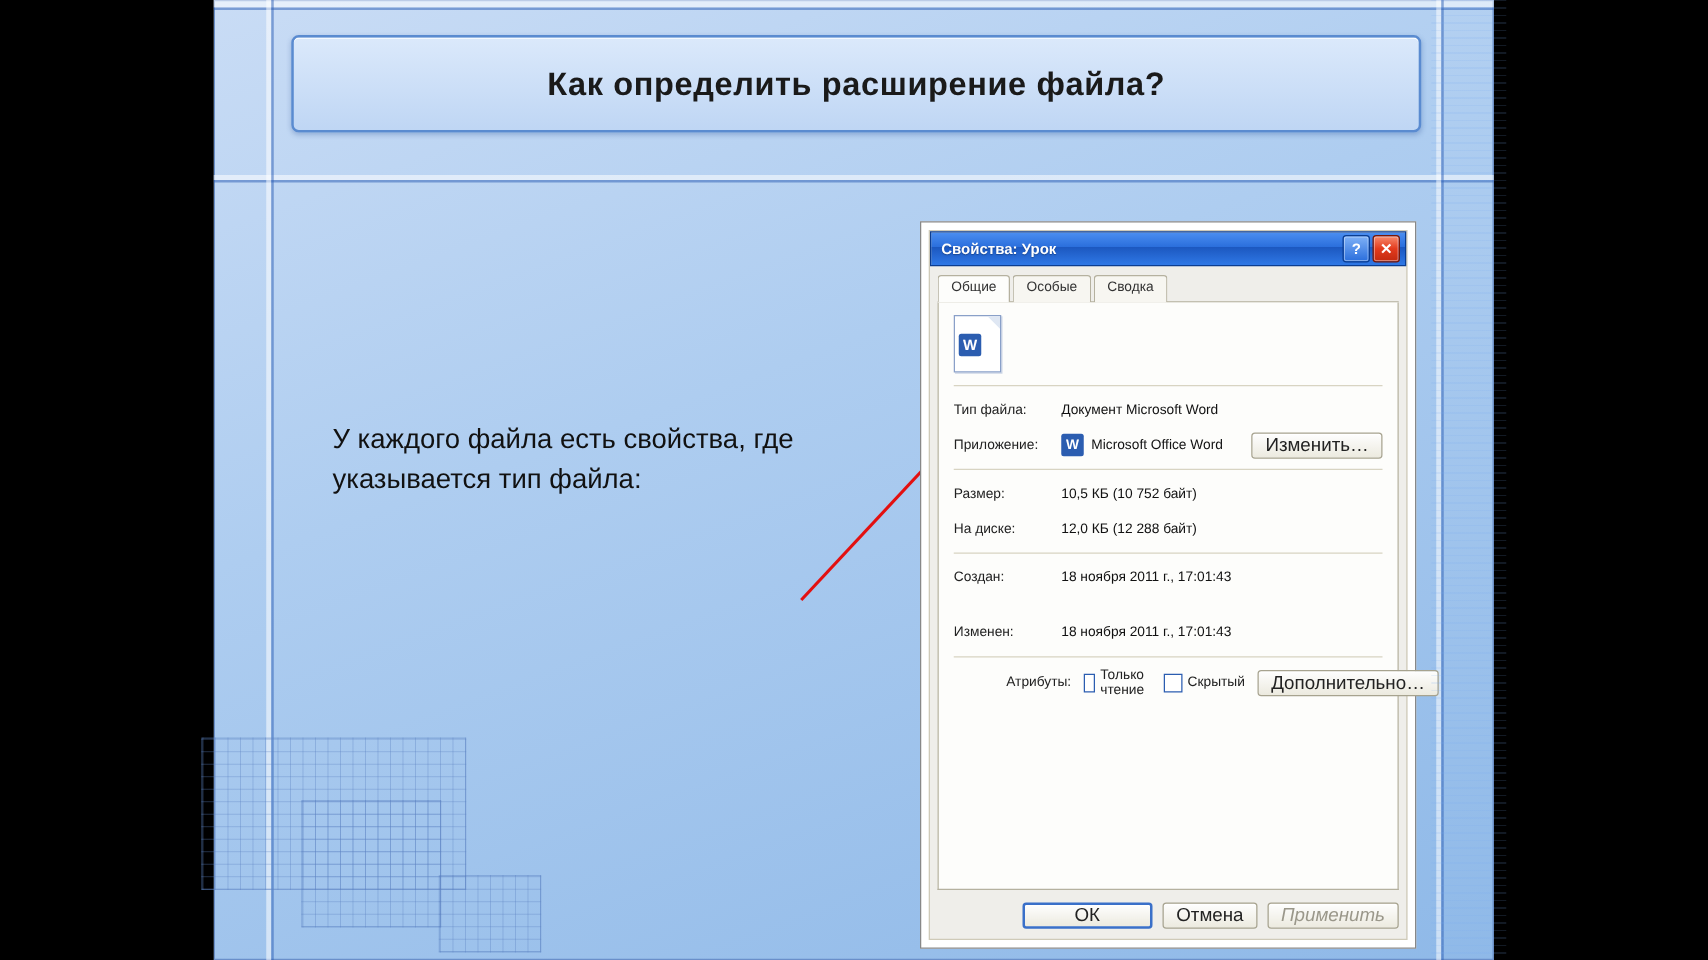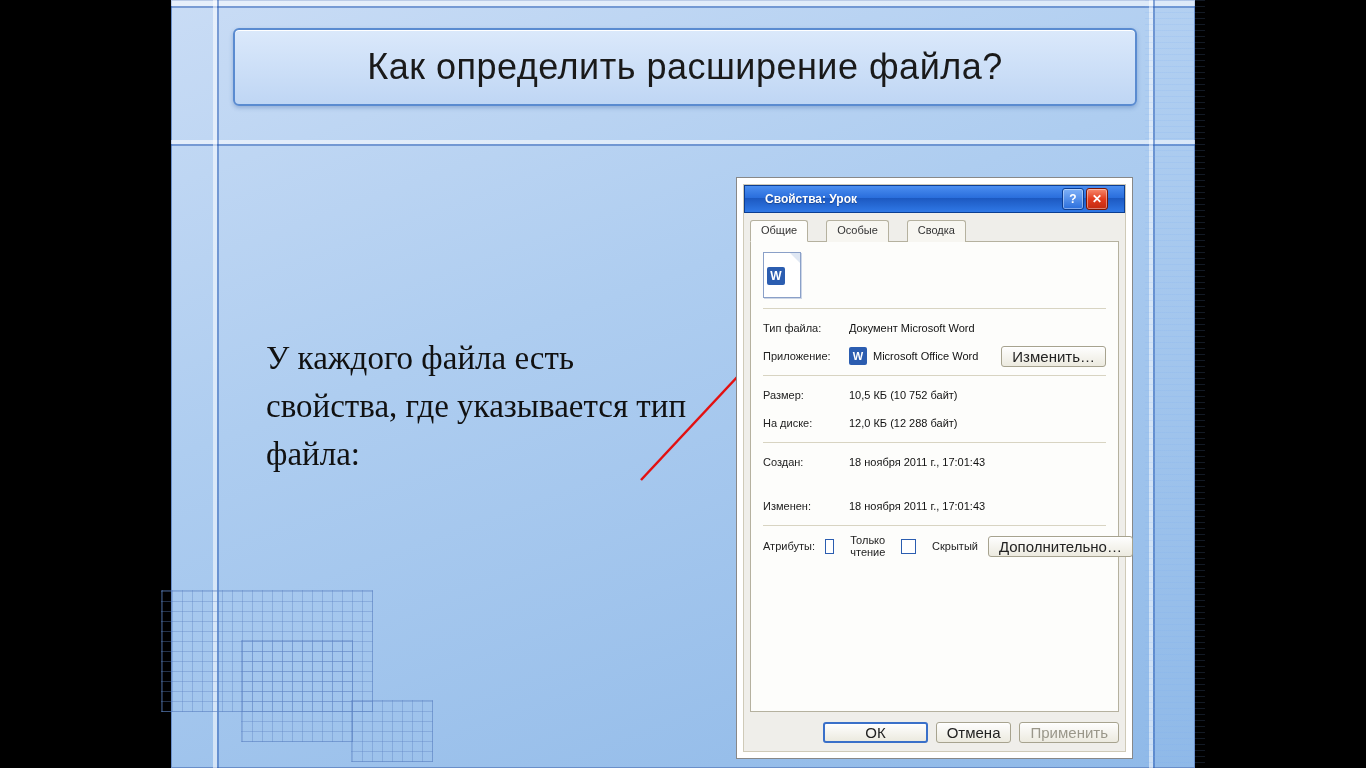--- a/index.html
+++ b/index.html
@@ -24,33 +24,32 @@
     position: absolute;
     left: 62px; top: 28px;
     width: 900px; height: 74px;
     border: 2px solid #5a8bd0;
     border-radius: 6px;
     background: linear-gradient(#dbe9fb, #bfd6f4);
     box-shadow: 0 2px 4px rgba(40,80,150,0.3), inset 0 1px 0 #fff;
     display: flex; align-items:center; justify-content:center;
   }
   .title-box span {
-    font-size: 36px;
-    font-weight: normal;
+    font-size: 26px;
+    font-weight: bold;
     color: #1a1a1a;
     letter-spacing: 0.5px;
   }
   .body-text {
     position: absolute;
     left: 95px; top: 335px;
     width: 430px;
-    font-size: 33px;
+    font-size: 22px;
     line-height: 1.45;
     color: #111;
-    font-family: Liberation Serif, serif;
   }
 
   
   .arrow { position:absolute; pointer-events:none; }
 
   
   .grid-deco {
     position:absolute;
     background-image:
       linear-gradient(#5e84c460 1px, transparent 1px),
@@ -72,37 +71,37 @@
   .dlg-inner {
     position:absolute; left:6px; top:6px; right:6px; bottom:6px;
     background: #efeeea;
     border: 1px solid #cfcab8;
   }
   .titlebar {
     height: 26px;
     background: linear-gradient(#4b8ef0, #2a6edc 45%, #1c58c0 46%, #2f78e6);
     border: 1px solid #0b3d91;
     display:flex; align-items:center;
-    padding: 0 16px;
+    padding: 0 4px;
     color:#fff; font-weight:bold;
     font-size:12px;
   }
   .titlebar .t-title { flex:1; padding-left:4px; text-shadow:0 1px 1px rgba(0,0,0,.3); }
   .tb-btn {
     width:20px; height:20px; margin-left:2px;
     border-radius:3px;
     display:flex; align-items:center; justify-content:center;
     font-weight:bold; font-size:12px;
     box-shadow: inset 0 0 0 1px rgba(255,255,255,.4);
   }
   .tb-help { background: linear-gradient(#7fb1f7,#2a6edc); color:#fff; border:1px solid #0b3d91;}
   .tb-close { background: linear-gradient(#f78a6d,#e33b1d 50%,#c22a10); color:#fff; border:1px solid #7a1605;}
 
   .tabs {
-    display:flex; gap:16px; margin: 6px 6px 0 6px; height:22px;
+    display:flex; gap:0; margin: 6px 6px 0 6px; height:22px;
     border-bottom:1px solid #b5b19f;
   }
   .tab {
     padding: 3px 10px 0 10px;
     background:#f7f6f1;
     border:1px solid #b5b19f;
     border-bottom:none;
     border-radius:3px 3px 0 0;
     margin-right:2px;
     color:#333;
@@ -164,28 +163,28 @@
     height:21px; padding:0 10px;
     background: linear-gradient(#fefefe,#eceadf);
     border:1px solid #a7a38f;
     border-radius:3px;
     font-size:15px; color:#222;
     box-shadow: inset 0 1px 0 #fff;
     cursor:default;
     display:inline-flex; align-items:center;
   }
   .attr-row { display:flex; align-items:center; gap:10px; }
-  .chk { display:inline-flex; align-items:center; gap:16px; }
+  .chk { display:inline-flex; align-items:center; gap:4px; }
   .chk-box { width:13px; height:13px; border:1px solid #2b5db0; background:#fff; }
   .dlg-footer {
     position:absolute; left:6px; right:6px; bottom:8px;
     display:flex; justify-content:flex-end; gap:8px;
   }
   .btn.primary { border:2px solid #3a70c9; padding:0 40px; }
-  .btn.disabled { color:#9a978a; }
+  .btn.disabled { color:#9a978a;font-style:italic; }
 
   
   .tech-overlay {
     position:absolute; top:0; width:60px; height:768px;
     background-image:
       repeating-linear-gradient(180deg, rgba(120,170,240,.25) 0 1px, transparent 1px 6px);
     opacity:.6;
   }
   .tech-overlay.right { left:1145px; }
 
@@ -273,21 +272,21 @@
           <div class="lab">Создан:</div>
           <div class="val">18 ноября 2011 г., 17:01:43</div>
         </div>
         <div class="row" style="margin-top:22px;">
           <div class="lab">Изменен:</div>
           <div class="val">18 ноября 2011 г., 17:01:43</div>
         </div>
 
         <div class="sep"></div>
         <div class="attr-row">
-          <div class="lab" style="width:70px;">Атрибуты:</div>
+          <div class="lab" style="width:70px;margin-left:42px;">Атрибуты:</div>
           <label class="chk">
             <span class="chk-box"></span>
             <span>Только чтение</span>
           </label>
           <label class="chk">
             <span class="chk-box"></span>
             <span>Скрытый</span>
           </label>
           <button class="btn" style="margin-left:auto;">Дополнительно…</button>
         </div>

